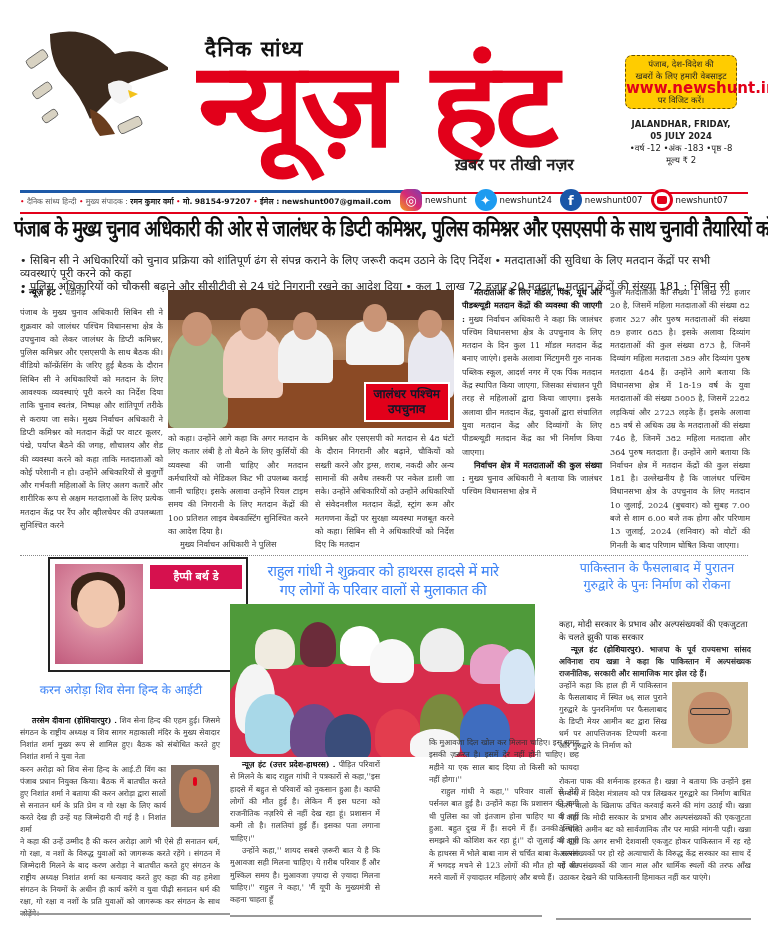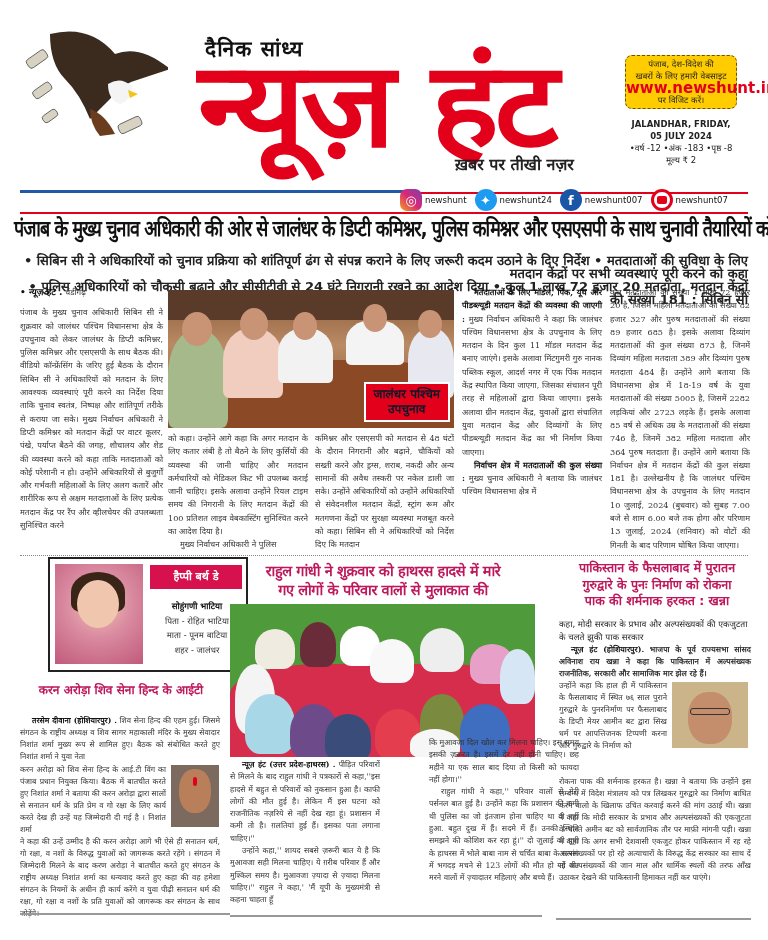--- a/index.html
+++ b/index.html
@@ -29,21 +29,21 @@
   .soc { display: flex; align-items: center; gap: 3px; }
   .soc-icon { width: 22px; height: 22px; border-radius: 50%; display: flex; align-items: center; justify-content: center; color: #fff; font-weight: bold; font-size: 13px; }
   .ig { background: linear-gradient(45deg, #f6a21b, #d62976, #7b3fb0); border-radius: 7px; }
   .tw { background: #1d9bf0; }
   .fb { background: #1a56a8; }
   .yt { background: #fff; border: 3px solid #e2001a; }
   .yt span { display: block; width: 10px; height: 8px; background: #e2001a; border-radius: 2px; position: relative; }
 
   
   .main-headline { position: absolute; left: 14px; top: 215px; width: 740px; font-family: "DejaVu Sans", sans-serif; font-weight: bold; font-size: 22px; color: #111; line-height: 28px; white-space: nowrap; letter-spacing: -1.2px; transform: scaleX(0.81); transform-origin: left; }
-  .subheads { position: absolute; left: 20px; top: 254px; width: 728px; text-align: right; font-family: "DejaVu Sans", sans-serif; font-size: 13px; line-height: 13px; color: #222; font-weight: bold; }
+  .subheads { position: absolute; left: 20px; top: 254px; width: 728px; text-align: left; font-family: "DejaVu Sans", sans-serif; font-size: 11px; line-height: 13px; color: #222; }
 
   
   .col { position: absolute; font-size: 8.1px; line-height: 13.3px; text-align: justify; color: #333; }
   .col b { color: #111; }
   .dateline-inline { font-family: "DejaVu Sans", sans-serif; font-weight: bold; font-size: 9px; color: #111; }
 
   .photo { position: absolute; overflow: hidden; }
   .meeting-photo { left: 168px; top: 290px; width: 286px; height: 138px; background: linear-gradient(180deg, #8a5a3a 0%, #b98a63 40%, #a0714f 65%, #7a5238 100%); }
   .meeting-photo .table { position: absolute; left: 40px; top: 70px; width: 260px; height: 70px; background: #8b4a25; border-radius: 40% 40% 0 0; }
   .person { position: absolute; border-radius: 45% 45% 10% 10%; }
@@ -54,21 +54,21 @@
 
   
   .bday { position: absolute; left: 20px; top: 557px; width: 200px; height: 115px; border: 2.5px solid #222; margin-left: 28px; }
   .bday-photo { position: absolute; left: 5px; top: 5px; width: 88px; height: 100px; background: radial-gradient(circle at 50% 40%, #f2c4b0 0%, #d98aa0 45%, #c15a7c 100%); }
   .bday-face { position: absolute; left: 22px; top: 16px; width: 42px; height: 48px; border-radius: 50%; background: #f0c7ae; }
   .bday-hair { position: absolute; left: 16px; top: 8px; width: 54px; height: 40px; border-radius: 50% 50% 20% 20%; background: #3a2418; }
   .bday-title { position: absolute; left: 100px; top: 6px; width: 92px; height: 24px; background: #d6114e; color: #fff; font-family: "DejaVu Sans", sans-serif; font-weight: bold; font-size: 11px; line-height: 24px; text-align: center; }
   .bday-lines { position: absolute; left: 98px; top: 40px; width: 98px; text-align: center; font-size: 8.5px; line-height: 14.5px; color: #333; }
   .bday-lines .name { font-weight: bold; color: #111; }
 
-  .h2 { position: absolute; font-family: "DejaVu Sans", sans-serif; font-weight: bold; color: #be185d; text-align: center; }
+  .h2 { position: absolute; font-family: "DejaVu Sans", sans-serif; font-weight: normal; color: #3b82f6; text-align: center; }
 
   .karan-photo { left: 171px; top: 765px; width: 48px; height: 62px; background: #7c6a5e; }
   .karan-photo .face { position: absolute; left: 8px; top: 4px; width: 32px; height: 44px; border-radius: 45%; background: #b97e5a; }
   .karan-photo .tilak { position: absolute; left: 22px; top: 12px; width: 4px; height: 9px; background: #e2001a; border-radius: 2px; }
 
   .rahul-photo { left: 230px; top: 604px; width: 305px; height: 153px; background: #4f9a3a; }
   .sheet { position: absolute; left: 0; top: 60px; width: 305px; height: 100px; background: #d72d4c; border-radius: 30% 30% 0 0; }
   .crowd-dot { position: absolute; border-radius: 50% 50% 30% 30%; }
 
   .khanna-photo { left: 672px; top: 682px; width: 76px; height: 66px; background: #cbb48a; }
@@ -110,20 +110,29 @@
     <div><b>05 JULY 2024</b></div>
     <div>•वर्ष -12  •अंक -183  •पृष्ठ -8</div>
     <div>मूल्य ₹ 2</div>
   </div>
 </header>
 
 <div class="info-strip">
   <div class="line-blue"></div>
   <div class="line-red-top"></div>
   <div class="line-red-bot"></div>
+  <div class="editor-line">
+    <span class="dot">• </span><span>दैनिक सांध्य हिन्दी</span>
+    <span class="dot"> • </span><span>मुख्य संपादक :</span>
+    <b>रमन कुमार वर्मा</b>
+    <span class="dot"> • </span><b>मो.</b>
+    <b>98154-97207</b>
+    <span class="dot"> • </span><b>ईमेल :</b>
+    <b>newshunt007@gmail.com</b>
+  </div>
 </div>
 
 <div class="socials">
   <div class="soc">
     <span class="soc-icon ig">◎</span>
     <span>newshunt</span>
   </div>
   <div class="soc">
     <span class="soc-icon tw">✦</span>
     <span>newshunt24</span>
@@ -189,26 +198,20 @@
 </div>
 
 <div class="divider-dotted" style="left:20px; top:555px; width:728px;"></div>
 
 <section class="bday">
   <div class="bday-photo">
     <div class="bday-hair"></div>
     <div class="bday-face"></div>
   </div>
   <div class="bday-title">हैप्पी बर्थ डे</div>
-  <div class="bday-lines">
-    <div class="name">सोहुंगणी भाटिया</div>
-    <div>पिता - रोहित भाटिया</div>
-    <div>माता - पूनम बाटिया</div>
-    <div>शहर - जालंधर</div>
-  </div>
 </section>
 
 <h2 class="h2" style="left:18px; top:682px; width:206px; font-size:12px; line-height:16px;">
   <div>करन अरोड़ा शिव सेना हिन्द के आईटी</div>
 </h2>
 <div class="col" style="left:20px; top:715px; width:200px; font-size:7.7px; line-height:12px;">
   <div style="text-indent:12px;"><b>तरसेम दीवाना (होशियारपुर) .</b> <span>शिव सेना हिन्द की एहम हुई। जिसमे संगठन के राष्ट्रीय अध्यक्ष व शिव सागर महाकाली मंदिर के मुख्य सेवादार निशांत शर्मा मुख्य रूप से शामिल हुए। बैठक को संबोधित करते हुए निशांत शर्मा ने युवा नेता</span></div>
 </div>
 <div class="col" style="left:20px; top:764px; width:146px; font-size:7.7px; line-height:12px;">
   <div>करन अरोड़ा को शिव सेना हिन्द के आई.टी विंग का पंजाब प्रधान नियुक्त किया। बैठक में बातचीत करते हुए निशांत शर्मा ने बताया की करन अरोड़ा द्वारा सालों से सनातन धर्म के प्रति प्रेम व गो रक्षा के लिए कार्य करते देख ही उन्हें यह जिम्मेदारी दी गई है । निशांत शर्मा</div>
@@ -250,21 +253,20 @@
 </div>
 <div class="col" style="left:385px; top:737px; width:150px; font-size:7.8px; line-height:12.3px;margin-left:44px;">
   <div>कि मुआवजा दिल खोल कर मिलना चाहिए। इस समय इसकी ज़रूरत है। इसमें देर नहीं होनी चाहिए। छह महीने या एक साल बाद दिया तो किसी को फायदा नहीं होगा।''</div>
   <div style="text-indent:12px;">राहुल गांधी ने कहा,'' परिवार वालों से मेरी पर्सनल बात हुई है। उन्होंने कहा कि प्रशासन की कमी थी पुलिस का जो इंतजाम होना चाहिए था वो नहीं हुआ. बहुत दुख में हैं। सदमे में हैं। उनकी स्थिति समझने की कोशिश कर रहा हूं।'' दो जुलाई को यूपी के हाथरस में भोले बाबा नाम से चर्चित बाबा के सत्संग में भगदड़ मचने से 123 लोगों की मौत हो गई थी। मरने वालों में ज़्यादातर महिलाएं और बच्चे हैं।</div>
 </div>
 <div class="rule" style="left:230px; top:915px; width:312px;"></div>
 
 <h2 class="h2" style="left:557px; top:560px; width:200px; font-size:12.5px; line-height:16.5px; text-align:center;">
   <div>पाकिस्तान के फैसलाबाद में पुरातन</div>
   <div>गुरुद्वारे के पुनः निर्माण को रोकना</div>
-  <div>पाक की शर्मनाक हरकत : खन्ना</div>
 </h2>
 <div class="col" style="left:559px; top:618px; width:192px; font-size:8.6px; line-height:12.5px; font-family:'DejaVu Sans', sans-serif; text-align:left; color:#222;">कहा, मोदी सरकार के प्रभाव और अल्पसंख्यकों की एकजुटता के चलते झुकी पाक सरकार</div>
 <div class="col" style="left:559px; top:644px; width:192px; font-size:7.8px; line-height:12px;font-weight:bold;">
   <div style="text-indent:12px;"><b>न्यूज़ हंट (होशियारपुर).</b> <span>भाजपा के पूर्व राज्यसभा सांसद अविनाश राय खन्ना ने कहा कि पाकिस्तान में अल्पसंख्यक राजनीतिक, सरकारी और सामाजिक मार झेल रहे हैं।</span></div>
 </div>
 <div class="col" style="left:559px; top:680px; width:108px; font-size:7.8px; line-height:12px;">
   <div>उन्होंने कहा कि हाल ही में पाकिस्तान के फैसलाबाद में स्थित ७६ साल पुराने गुरुद्वारे के पुनरनिर्माण पर फैसलाबाद के डिप्टी मेयर आमीन बट द्वारा सिख धर्म पर आपत्तिजनक टिप्पणी करना और गुरुद्वारे के निर्माण को</div>
 </div>
 <div class="photo khanna-photo">
   <div class="face"></div>

